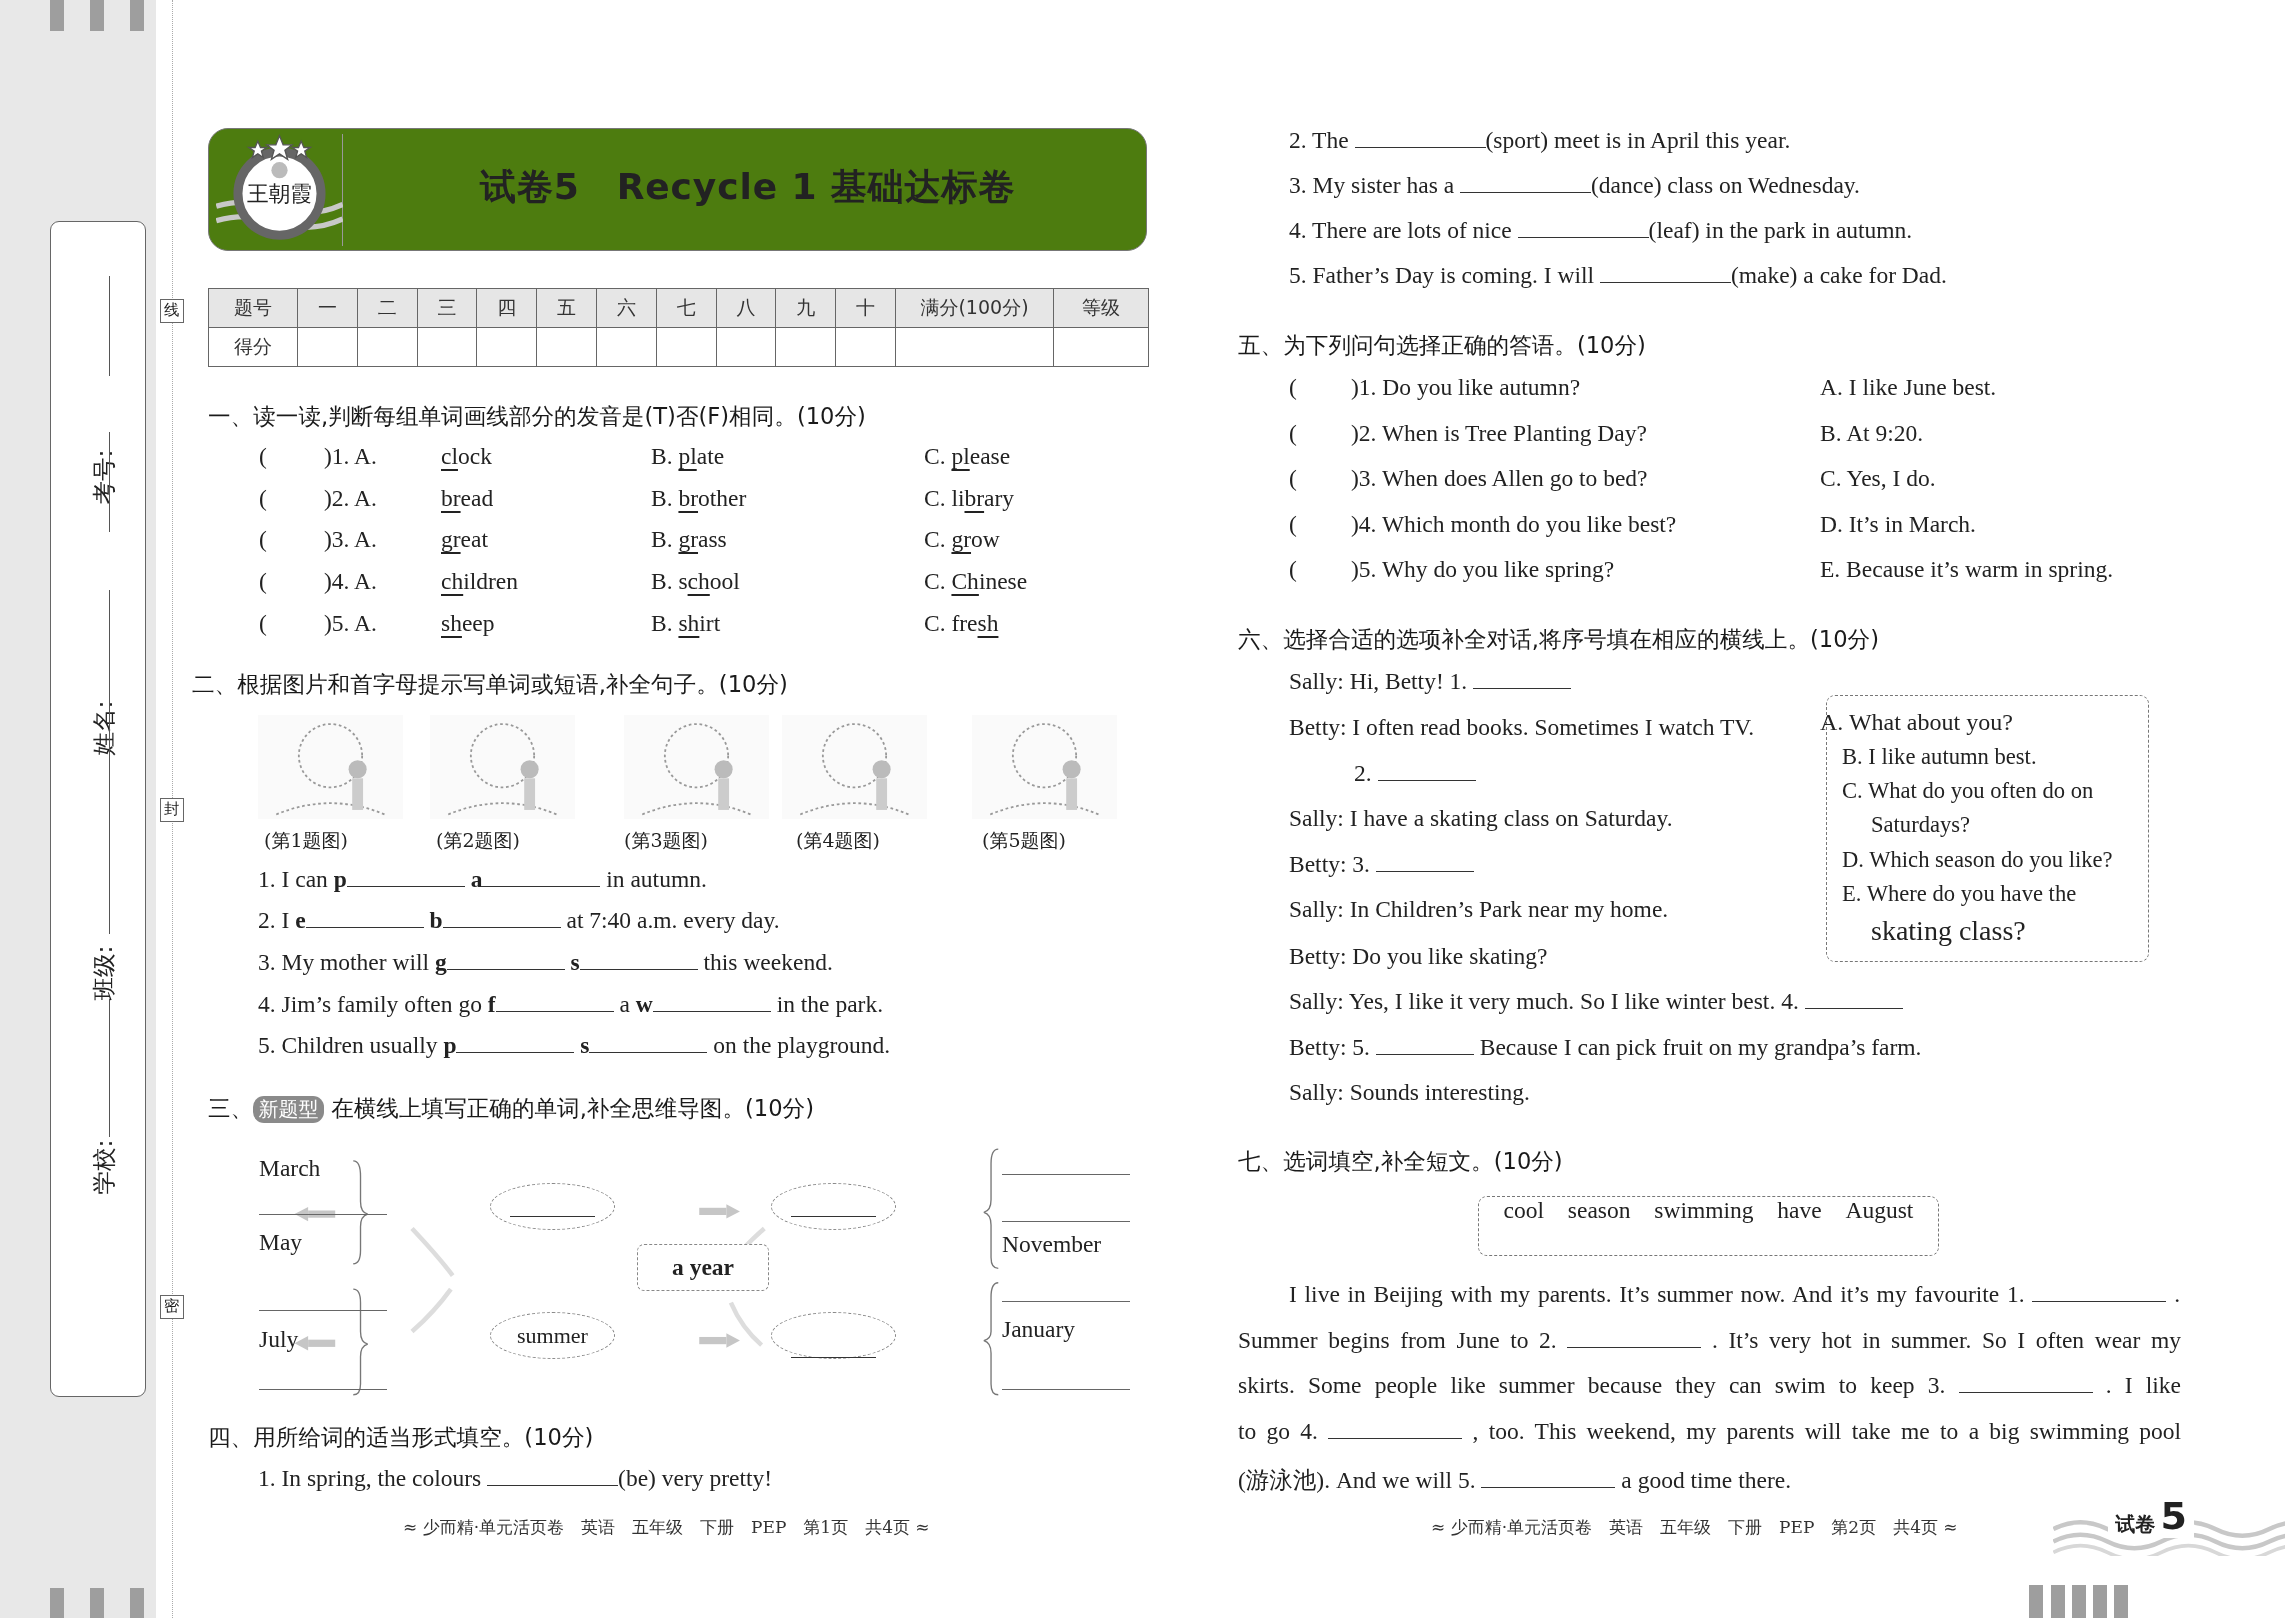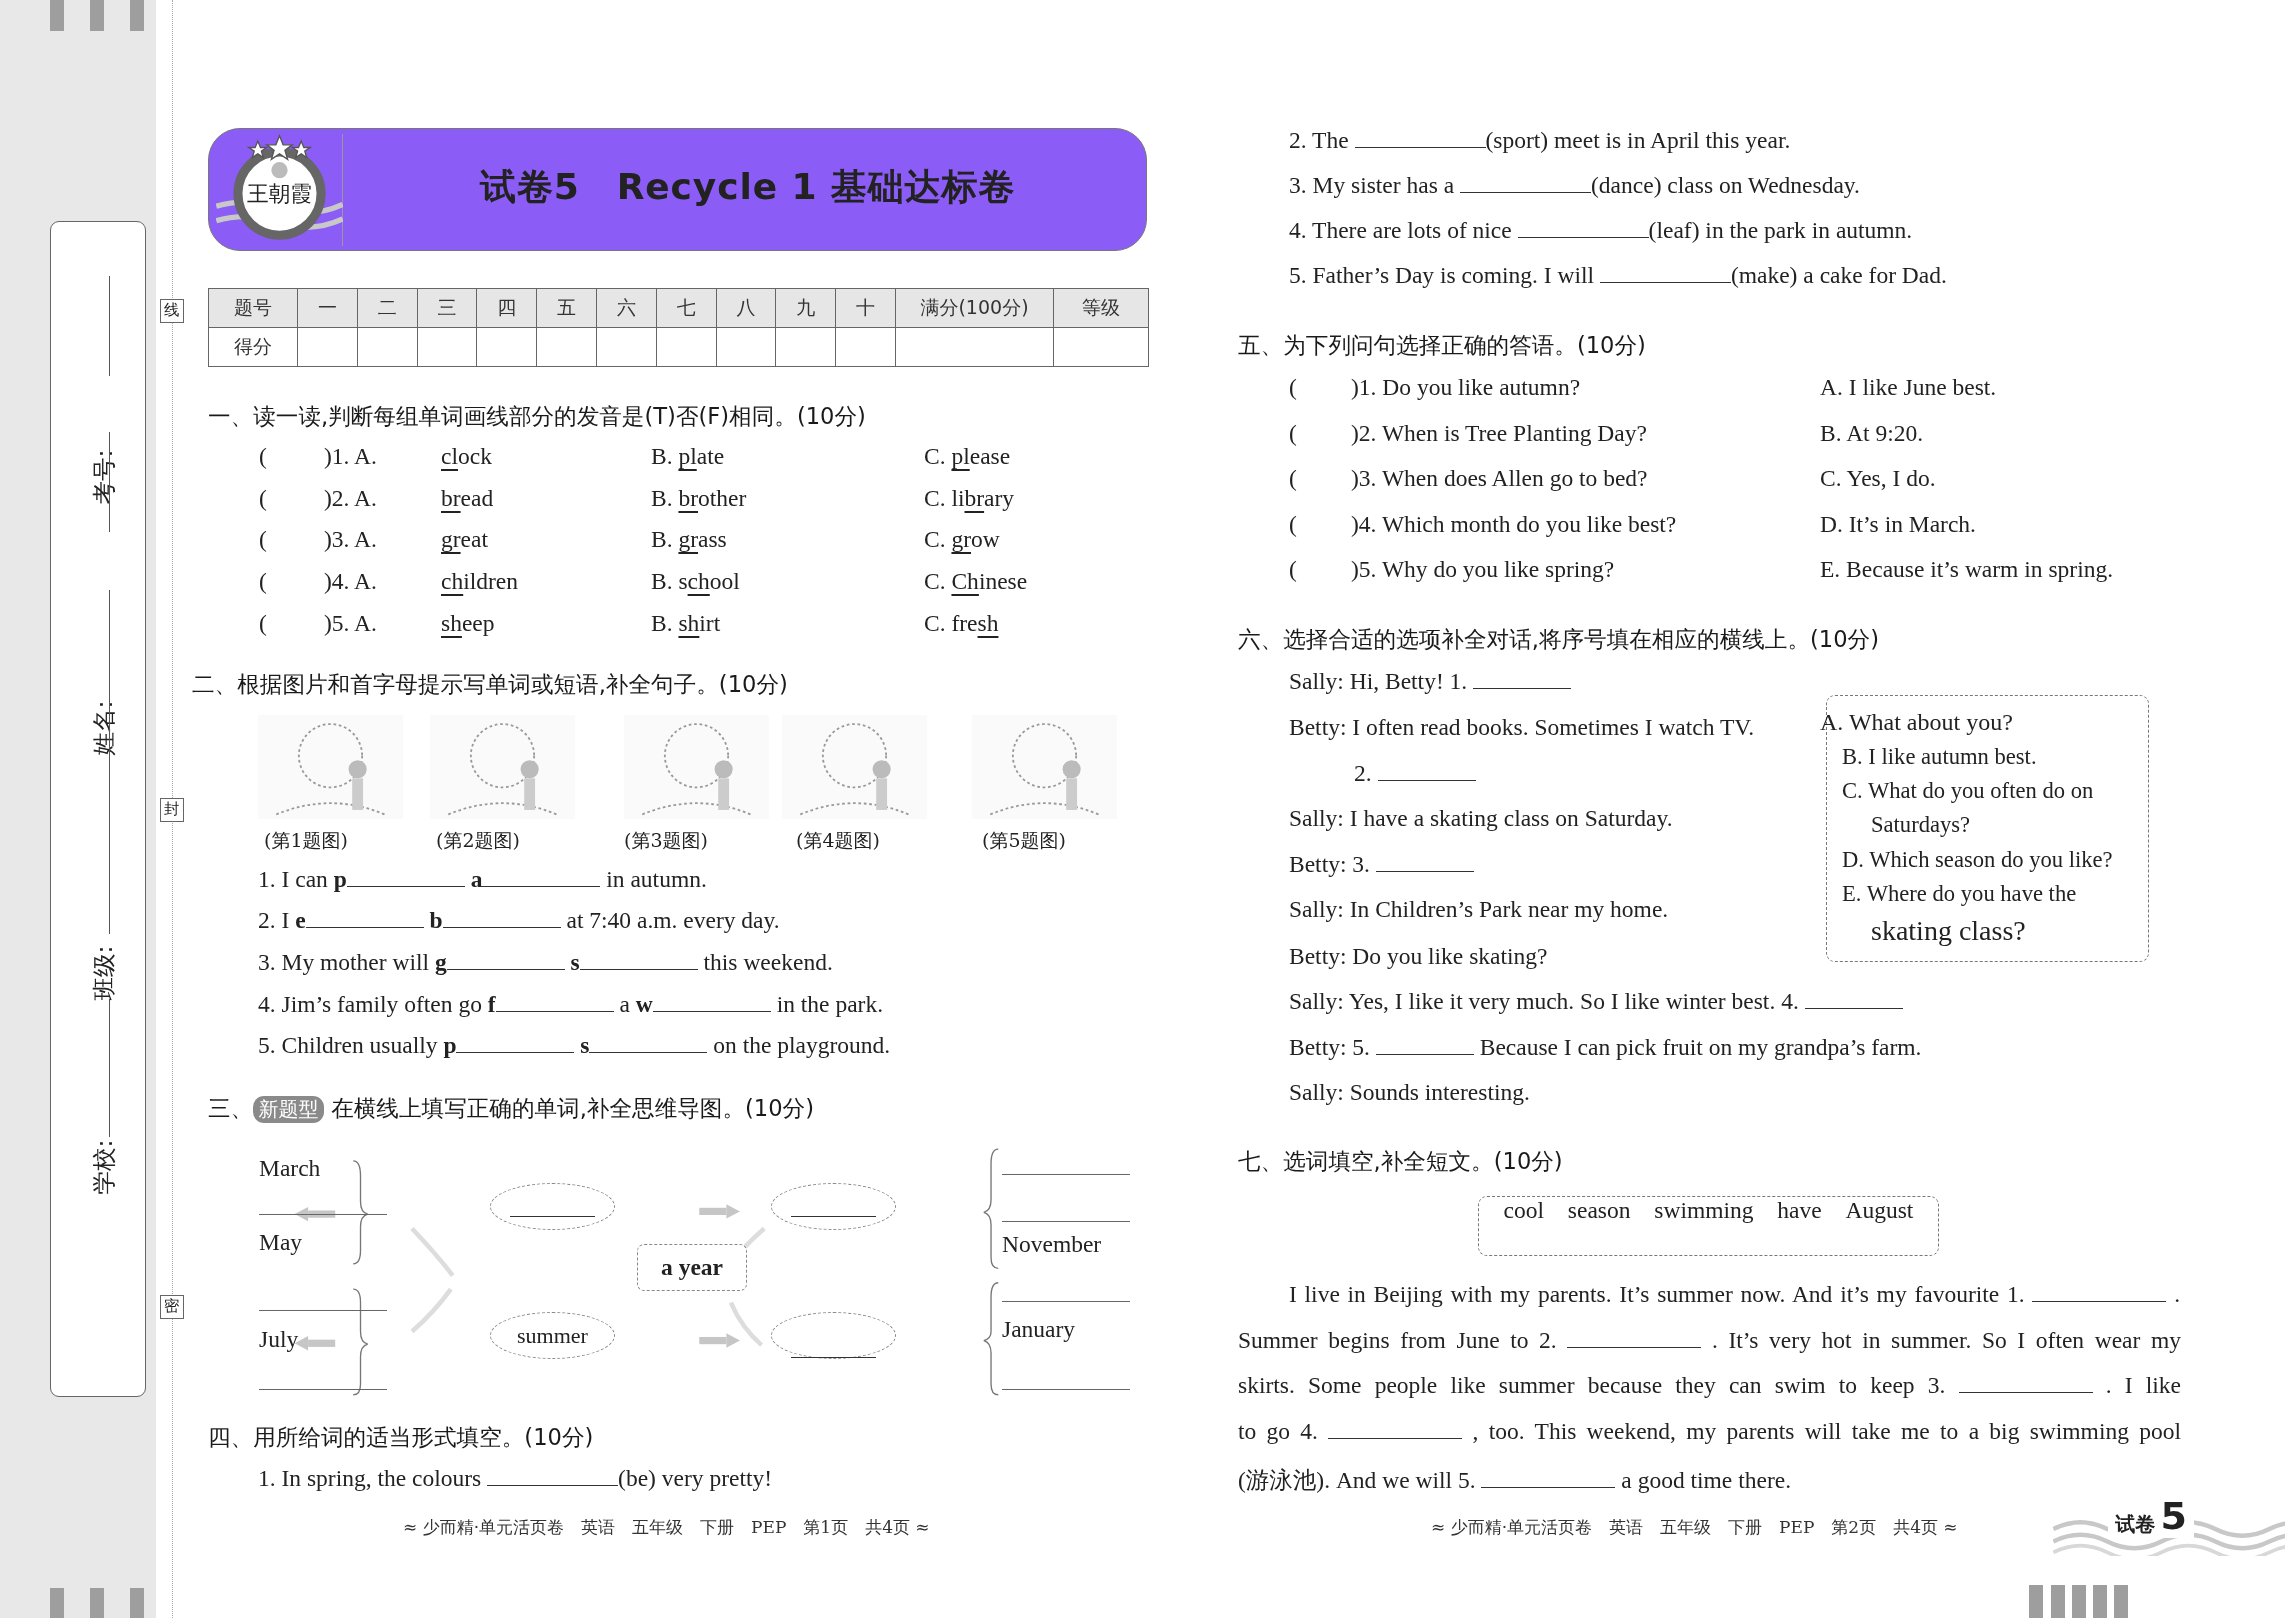--- a/index.html
+++ b/index.html
@@ -7,36 +7,36 @@
 body{position:relative;font-family:"Liberation Serif","DejaVu Serif",serif;color:#222}
 .abs{position:absolute}
 .sans{font-family:"DejaVu Sans","Liberation Sans",sans-serif}
 .margin-strip{left:0;top:0;width:156px;height:1618px;background:#e8e8e8}
 .margin-line{left:172px;top:0;width:0;height:1618px;border-left:1.8px dotted #aaa}
 .bar{background:#9e9e9e;width:13.6px;height:31px}
 .bind-box{left:50px;top:221px;width:96px;height:1176px;background:#fff;border:1.4px solid #666;border-radius:9px}
 .bind-label{font-size:23.5px;color:#222;transform:rotate(-90deg);transform-origin:center;white-space:nowrap;font-family:"DejaVu Sans",sans-serif}
 .bind-rule{left:109px;width:0;border-left:1.4px solid #555}
 .cut-mark{left:160px;width:23.5px;height:23.5px;border:1.4px solid #666;background:#fff;font-size:15.4px;display:flex;align-items:center;justify-content:center;font-family:"DejaVu Sans",sans-serif}
-.title-box{left:208px;top:128px;width:939px;height:123px;border:1.8px solid #777;border-radius:32px;background:#8b5cf6}
+.title-box{left:208px;top:128px;width:939px;height:123px;border:1.8px solid #777;border-radius:20px;background:#4d7c0f}
 .logo{left:7.2px;top:5.4px;width:127px;height:112px;border-right:1.8px solid #999}
 .title-text{left:271px;top:34px;font-size:36px;font-weight:bold;font-family:"DejaVu Sans",sans-serif;letter-spacing:0.9px;white-space:nowrap}
 table.score{position:absolute;left:208px;top:288px;width:941px;border-collapse:collapse;font-family:"DejaVu Sans",sans-serif;font-size:19px}
 table.score td{border:1.4px solid #666;height:39px;text-align:center;color:#333}
 table.score tr.head td{background:#e6e6e6}
 .h{font-family:"DejaVu Sans",sans-serif;font-size:22.6px;white-space:nowrap;color:#1a1a1a}
 .t{font-size:23.5px;white-space:nowrap;color:#222}
 .u{text-decoration:underline;text-underline-offset:4.5px}
 .blank{display:inline-block;border-bottom:1.4px solid #333;height:20px;vertical-align:baseline}
 .b{font-weight:bold}
 .tag{display:inline-block;background:#8a8a8a;color:#fff;border-radius:11px;padding:0 5.4px;font-size:20px}
 .pic{border:0;background:#fafafa}
 .cap{font-size:19px;white-space:nowrap;font-family:"DejaVu Serif",serif}
 .oval{border:1.8px dashed #888;border-radius:50%;width:125px;height:47px;background:#fff;display:flex;align-items:center;justify-content:center;font-size:22px}
-.center-box{border:1.8px dashed #888;border-radius:7.2px;width:110px;height:47px;display:flex;align-items:center;justify-content:center;font-size:23.5px;font-weight:bold;background:#fff}
+.center-box{border:1.8px dashed #888;border-radius:7.2px;width:132px;height:47px;display:flex;align-items:center;justify-content:center;font-size:23.5px;font-weight:bold;background:#fff}
 .mm-line{border-bottom:1.8px solid #666;width:128px;height:0}
 .opt-box{border:1.8px dashed #777;border-radius:9px;background:#fff}
 .footer{font-size:17px;color:#333;white-space:nowrap;font-family:"DejaVu Serif",serif}
 .badge-num{font-size:38px;font-weight:bold;font-family:"DejaVu Sans",sans-serif}
 </style>
 </head>
 <body>
 
 <div class="abs margin-strip"></div>
 <div class="abs margin-line"></div>

